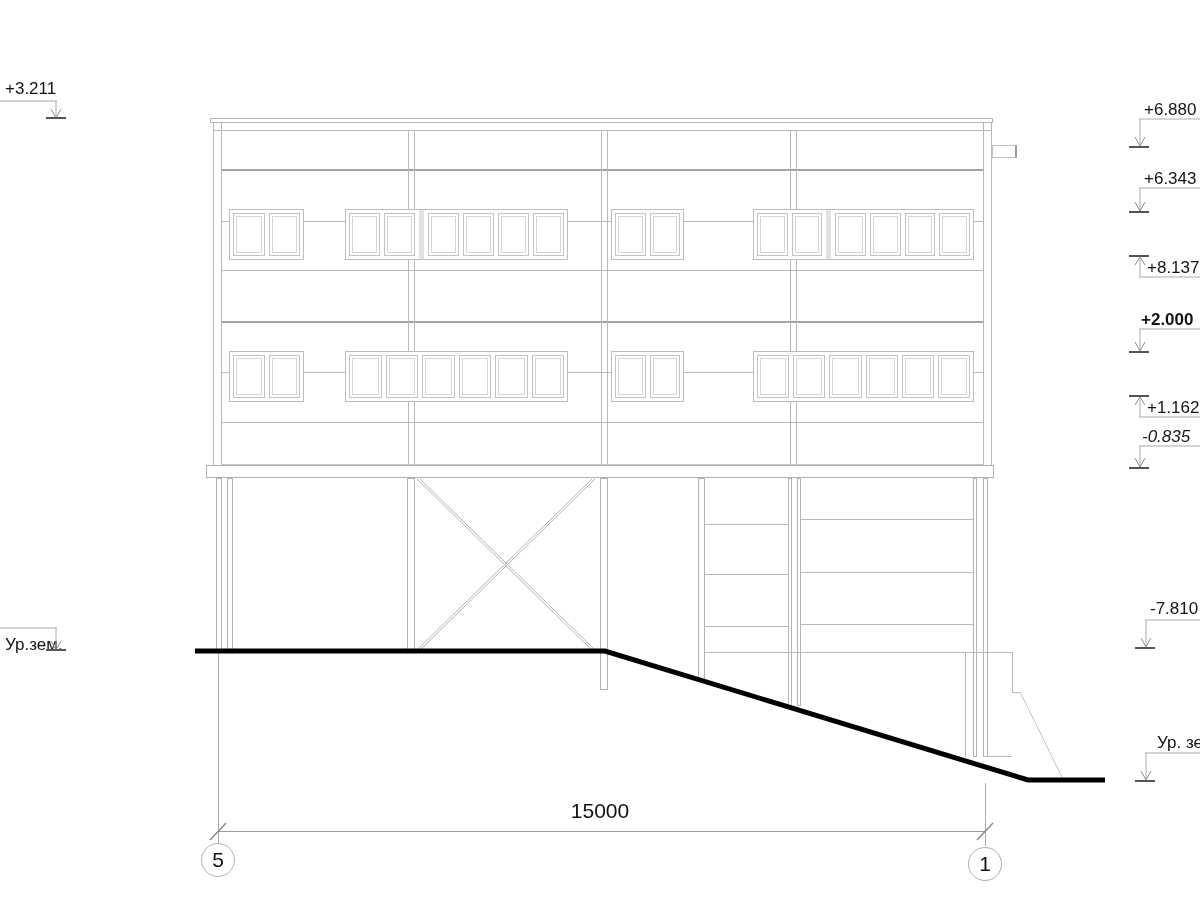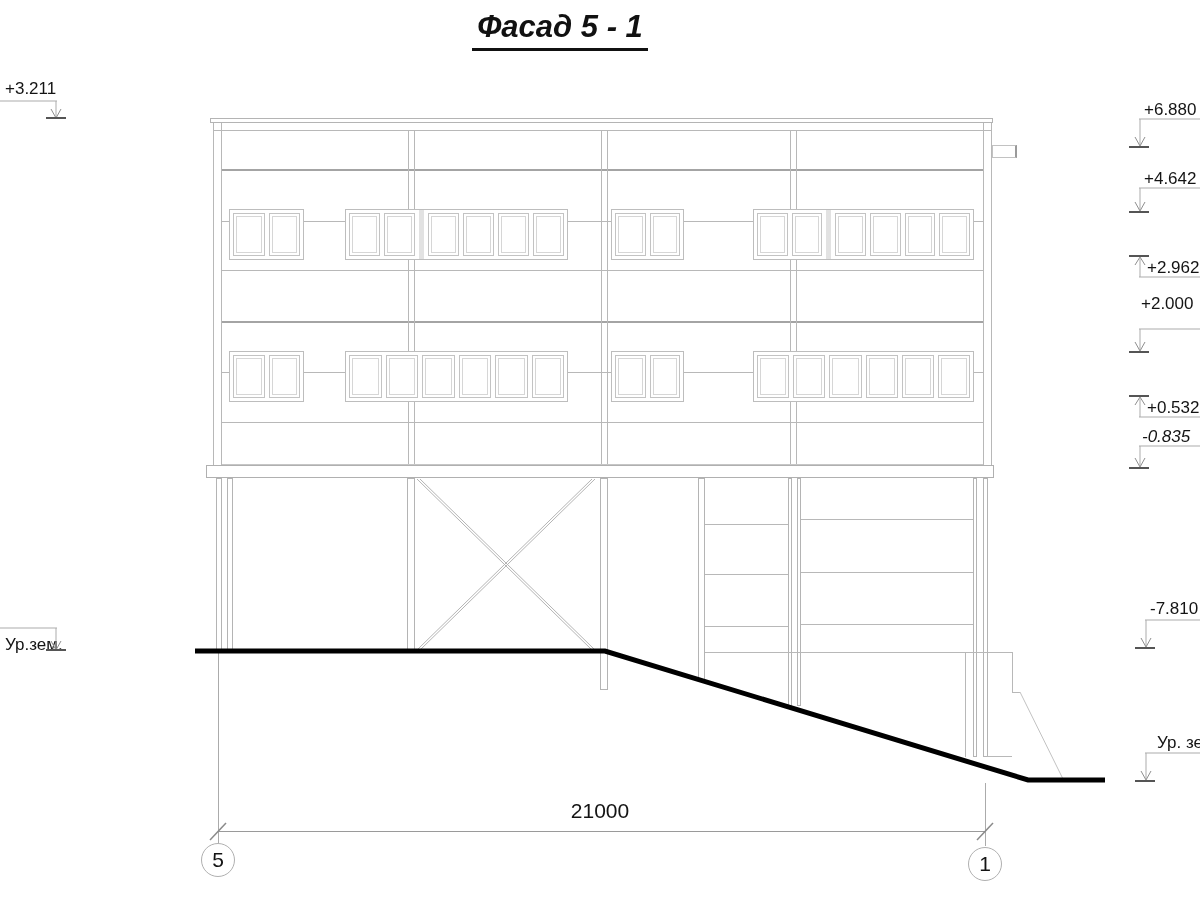--- a/index.html
+++ b/index.html
@@ -26,23 +26,20 @@
   .title-wrap{position:absolute;left:420px;top:10px;width:280px;text-align:center;}
   .title-wrap span{display:inline-block;font-style:italic;font-weight:600;font-size:31px;
                    line-height:34px;border-bottom:3px solid #111;padding:0 5px 4px 5px;}
   svg{position:absolute;left:0;top:0;pointer-events:none;}
 </style>
 </head>
 <body>
 
 <div id="sheet">
 
-  <div class="title-wrap">
-    <span>Фасад 5 - 1</span>
-  </div>
 
   <div>
 
     <div class="box" style="left:210px;top:118px;width:783px;height:5px;"></div>
     <div class="hl" style="left:213px;top:130px;width:778px;"></div>
 
     <div class="vl" style="left:213px;top:123px;height:342px;"></div>
     <div class="vl" style="left:221px;top:123px;height:342px;"></div>
     <div class="vl" style="left:983px;top:123px;height:342px;"></div>
     <div class="vl" style="left:991px;top:123px;height:342px;"></div>
@@ -161,37 +158,37 @@
 
     <div class="vl" style="left:965px;top:652px;height:105px;"></div>
     <div class="vl" style="left:1012px;top:652px;height:40px;"></div>
     <div class="hl" style="left:987px;top:756px;width:25px;"></div>
     <div class="hl" style="left:1012px;top:692px;width:8px;"></div>
   </div>
 
   <div class="vl" style="left:218px;top:653px;height:190px;background:#ababab;"></div>
   <div class="vl" style="left:985px;top:783px;height:63px;background:#ababab;"></div>
   <div class="hl" style="left:218px;top:831px;width:767px;background:#9a9a9a;"></div>
-  <div class="dimtxt" style="left:560px;top:800px;width:80px;text-align:center;">21000</div>
+  <div class="dimtxt" style="left:560px;top:800px;width:80px;text-align:center;">15000</div>
 
   <div class="bubble" style="left:201px;top:843px;">
     <span>5</span>
   </div>
   <div class="bubble" style="left:968px;top:847px;">
     <span>1</span>
   </div>
 
   <div class="lbl" style="left:5px;top:80px;">+3.211</div>
   <div class="lbl" style="left:5px;top:636px;">Ур.зем.</div>
 
   <div class="lbl" style="left:1144px;top:101px;text-align:right;">+6.880</div>
-  <div class="lbl" style="left:1144px;top:170px;">+4.642</div>
-  <div class="lbl" style="left:1147px;top:259px;">+2.962</div>
-  <div class="lbl" style="left:1141px;top:295px;">+2.000</div>
-  <div class="lbl" style="left:1147px;top:399px;">+0.532</div>
+  <div class="lbl" style="left:1144px;top:170px;">+6.343</div>
+  <div class="lbl" style="left:1147px;top:259px;">+8.137</div>
+  <div class="lbl" style="left:1141px;top:311px;font-weight:bold;">+2.000</div>
+  <div class="lbl" style="left:1147px;top:399px;">+1.162</div>
   <div class="lbl" style="left:1142px;top:428px;font-style:italic;">-0.835</div>
   <div class="lbl" style="left:1150px;top:600px;">-7.810</div>
   <div class="lbl" style="left:1150px;top:734px;margin-left:7px;">Ур. зе</div>
 
   <svg width="1200" height="900" viewBox="0 0 1200 900">
 
     <g stroke="#b4b4b4" stroke-width="1">
       <line x1="417" y1="479" x2="592" y2="650"></line>
       <line x1="420" y1="479" x2="595" y2="650"></line>
       <line x1="592" y1="479" x2="417" y2="650"></line>

